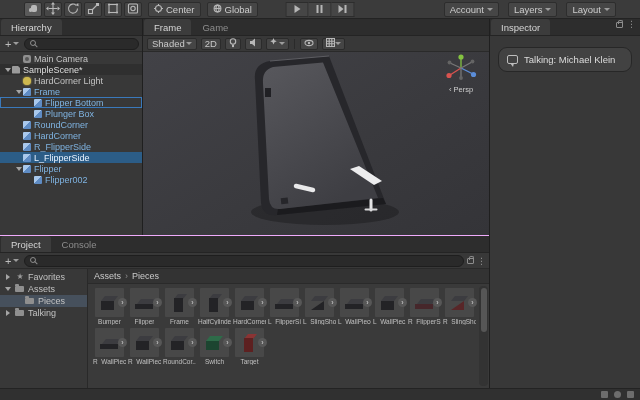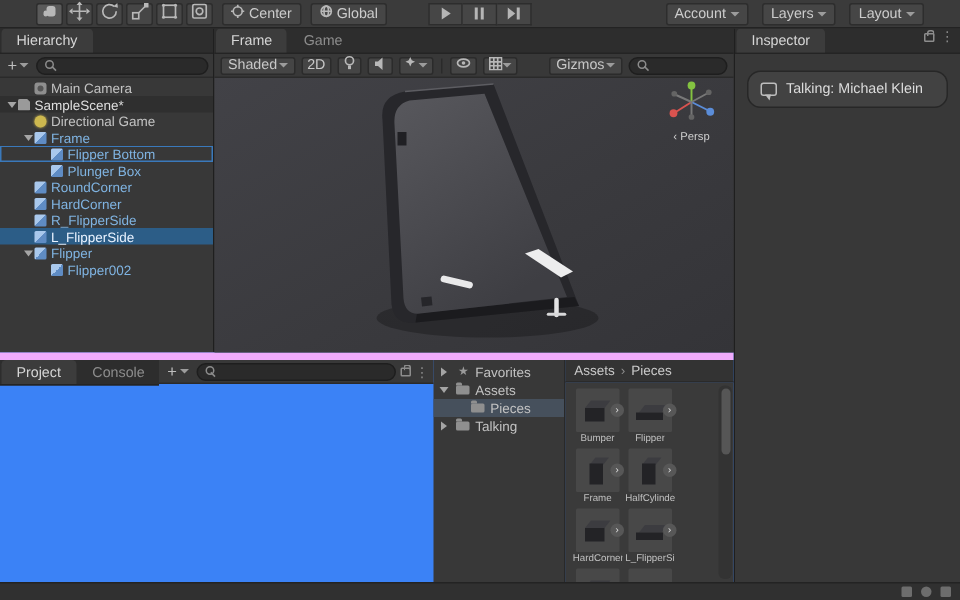--- a/index.html
+++ b/index.html
@@ -91,21 +91,21 @@
 .speech{width:11px;height:9px;border:1px solid #bdbdbd;border-radius:2px;position:relative;flex:none}
 .speech::after{content:"";position:absolute;left:2px;bottom:-4px;border-left:3px solid transparent;
   border-right:1px solid transparent;border-top:4px solid #bdbdbd}
 .lockico{width:7px;height:6px;border:1px solid #8d8d8d;border-radius:1px;position:relative;margin-top:3px}
 .lockico::before{content:"";position:absolute;left:1px;top:-3px;width:3px;height:3px;border:1px solid #8d8d8d;
   border-bottom:none;border-radius:2px 2px 0 0}
 .menudots{color:#8d8d8d;font-size:9px;line-height:8px}
 .menudots::before{content:"⋮"}
 
 
-.project{flex:1;display:flex;flex-direction:row;background:#3b82f6;border-top:5px solid #f0abfc;min-height:0}
+.project{flex:1;display:flex;flex-direction:column;background:#fde047;border-top:1px solid #f0abfc;min-height:0}
 .projbody{flex:1;display:flex;min-height:0}
 .folders{width:88px;flex:none;border-right:1px solid #292929;padding-top:2px;background:#383838;overflow:hidden}
 .frow{height:12px;display:flex;align-items:center;gap:3px;white-space:nowrap;font-size:9px;
   padding-left:calc(3px + var(--indent,0)*10px);color:#c2c2c2}
 .frow.c-selected{background:#46505c}
 .fic{width:10px;height:8px;flex:none;position:relative;display:flex;align-items:center;justify-content:center}
 .fic.folder::before{content:"";position:absolute;left:0;top:1px;width:9px;height:6px;background:#8f8f8f;border-radius:1px}
 .fic.folder::after{content:"";position:absolute;left:0;top:-1px;width:4px;height:2px;background:#8f8f8f;border-radius:1px 1px 0 0}
 .fic.star::before{content:"★";color:#9a9a9a;font-size:8px;line-height:8px}
 .assetarea{flex:1;display:flex;flex-direction:column;min-width:0}
@@ -281,21 +281,21 @@
 
               <div class="trow sceneheader">
               <span class="arr down"></span>
               <span class="hicon scene"></span>
               <span>SampleScene*</span>
             </div>
 
               <div class="trow" style="--indent: 1;">
                 <span class="arr"></span>
                 <span class="hicon light"></span>
-                <span>Directional Game</span>
+                <span>HardCorner Light</span>
               </div>
 
               <div class="trow c-prefab" style="--indent: 1;">
                 <span class="arr down"></span>
                 <span class="hicon cube"></span>
                 <span>Frame</span>
               </div>
 
               <div class="trow c-prefab c-outline" style="--indent: 2;">
                 <span class="arr"></span>
@@ -396,30 +396,20 @@
                   </svg>
               </span>
             </div>
             <div class="togglebtn">
               <span>
                 <svg width="9" height="9">
                     <path class="st" d="M.5.5h8v8h-8zM3.2.5v8M5.8.5v8M.5 3.2h8M.5 5.8h8"></path>
                   </svg>
               </span>
               <span class="caret"></span>
-            </div>
-            <div style="margin-left:auto;display:flex;gap:4px;align-items:center">
-              <div class="dropbtn">
-                <span>Gizmos</span>
-                <span class="caret"></span>
-              </div>
-              <div class="search" style="width:66px;flex:none">
-                <span class="mag"></span>
-                <input value="" style="">
-              </div>
             </div>
           </div>
 
           <div class="viewport">
 
             <svg class="table" width="346" height="183" viewBox="0 0 346 183">
               <defs>
                 <linearGradient id="floorg" x1="0" y1="0" x2="0.55" y2="1">
                   <stop offset="0" stop-color="#58585d"></stop>
                   <stop offset="1" stop-color="#3e3e43"></stop>

